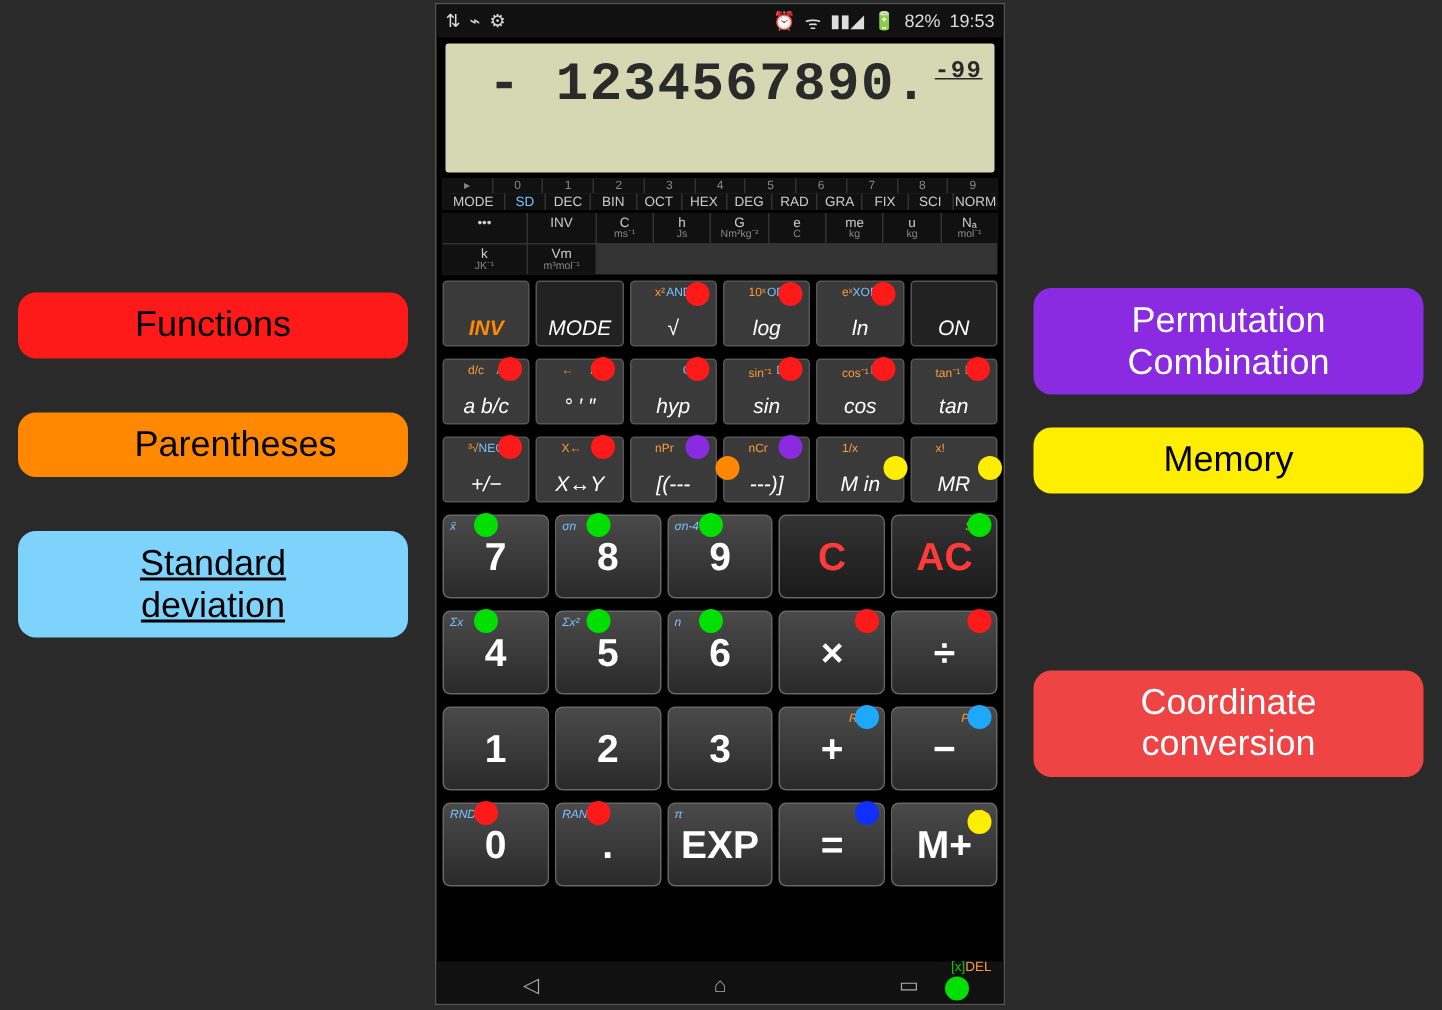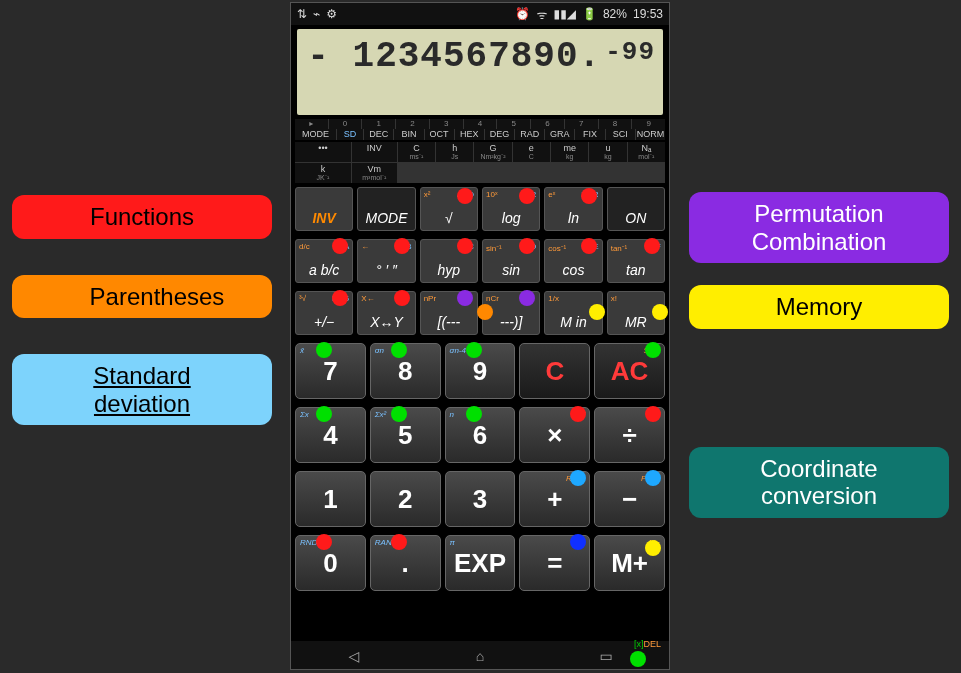--- a/index.html
+++ b/index.html
@@ -24,21 +24,21 @@
     text-align: center;
     font-size: 24px;
     line-height: 1.15;
     color: #000;
   }
   .legend-box.red    { background: #ff1a1a; }
   .legend-box.orange { background: #ff8800; padding-left: 40px; }
   .legend-box.green  { background: #7dd3fc; text-decoration: underline; }
   .legend-box.purple { background: #8a2be2; color: #fff; }
   .legend-box.yellow { background: #ffee00; }
-  .legend-box.sky    { background: #0f766e; color: #fff; }
+  .legend-box.sky    { background: #ef4444; color: #fff; }
   .legend-box.blue   { background: #1030ff; color: #fff; }
 
   .phone {
     position: absolute;
     left: 290px; top: 2px;
     width: 380px; height: 668px;
     background: #000;
     border: 1px solid #555;
     display: flex;
     flex-direction: column;
@@ -67,21 +67,21 @@
   .lcd-indicators { font-size: 10px; letter-spacing: 0.5px; }
   .lcd-main {
     font-size: 36px;
     letter-spacing: 1px;
     text-align: right;
     font-family: 'Courier New', monospace;
     font-weight: bold;
     line-height: 1;
     margin-top: 6px;
   }
-  .lcd-main .exp { font-size: 26px; vertical-align: top; margin-left: 4px; }
+  .lcd-main .exp { font-size: 16px; vertical-align: top; margin-left: 4px; text-decoration: underline; }
 
   .modebar, .constbar {
     display: grid;
     grid-template-columns: repeat(11, 1fr);
     gap: 1px;
     background: #333;
     margin: 0 4px;
     font-size: 9px;
     color: #ccc;
   }
@@ -114,21 +114,21 @@
     justify-content: center;
     padding-bottom: 4px;
   }
   .skey.dark { background: #222; }
   .skey .sup {
     position: absolute;
     top: 2px; left: 0; right: 0;
     font-size: 8px;
     display: flex;
     justify-content: space-between;
-    padding: 0 3px;
+    padding: 0 16px;
   }
   .skey .sup .l { color: #ff9a3a; }
   .skey .sup .r { color: #7ac1ff; }
   .skey.inv .main { color: #ff8a00; font-weight: bold; }
   .skey .main { font-style: italic; }
 
   .bkey {
     background: linear-gradient(#4a4a4a, #2a2a2a);
     border: 1px solid #666;
     border-radius: 5px;

